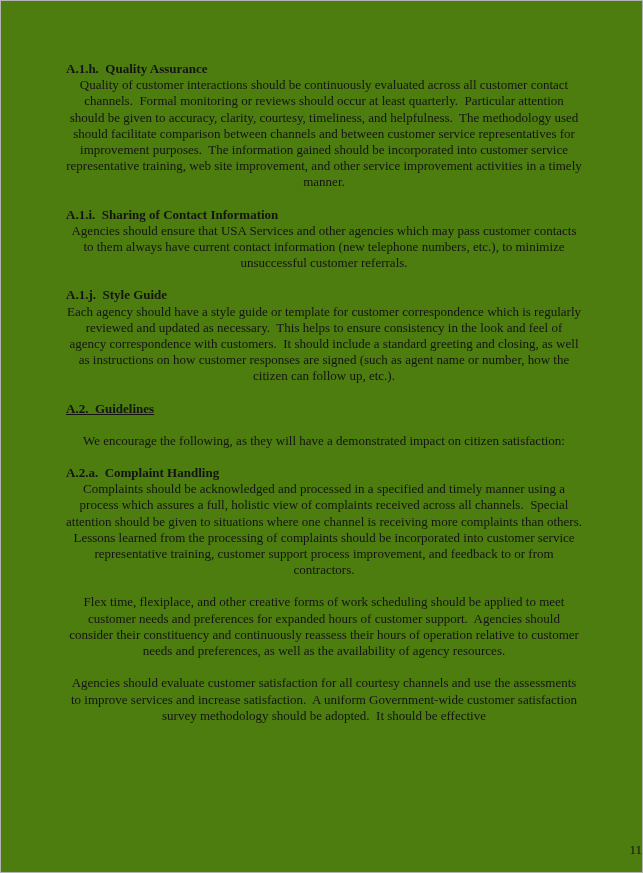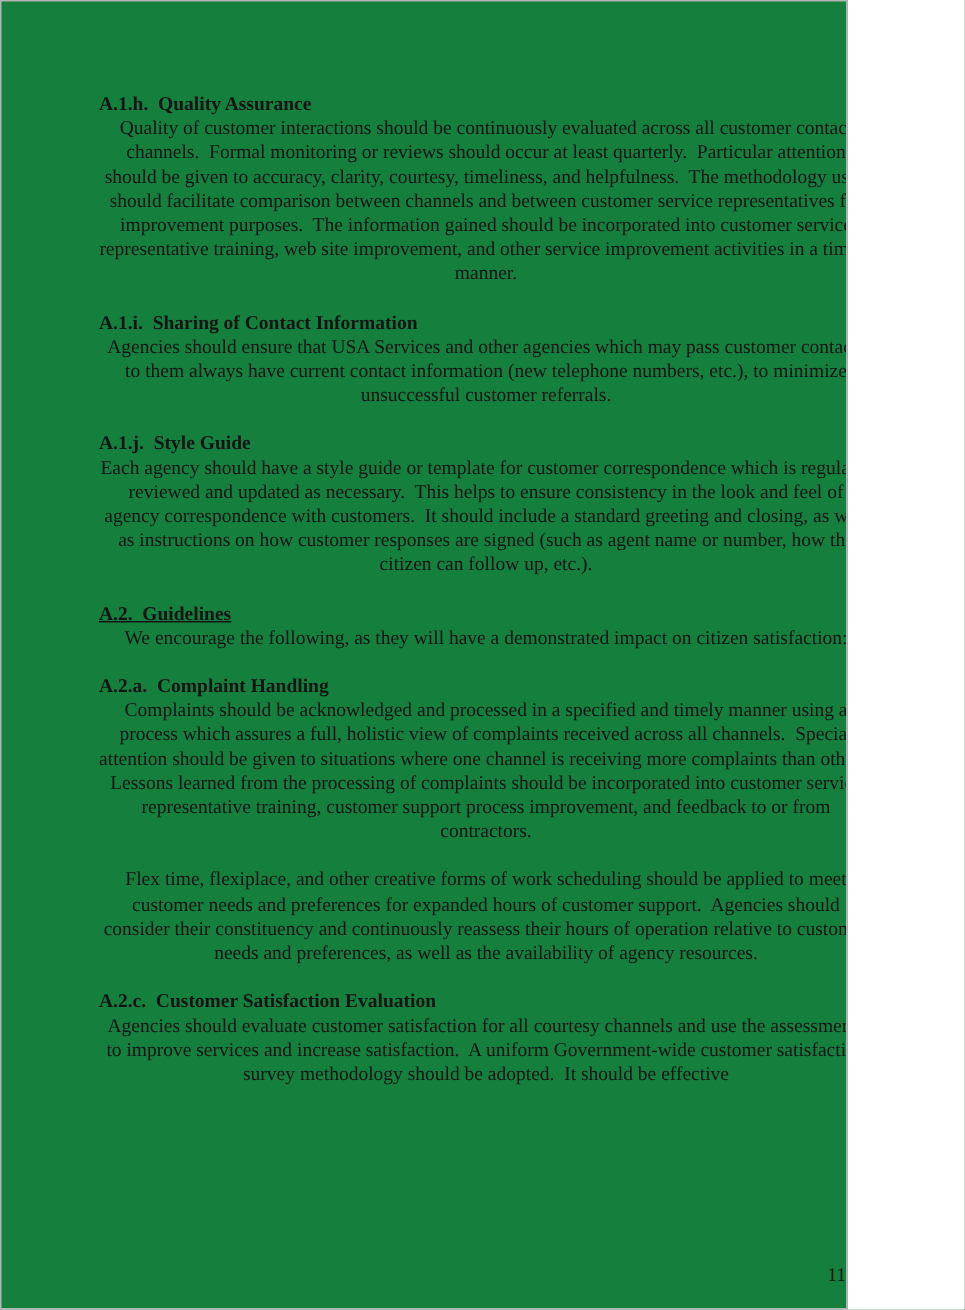--- a/index.html
+++ b/index.html
@@ -2,24 +2,24 @@
 <html><head>
 <meta charset="utf-8">
 <style>
   html, body {
     margin: 0;
     padding: 0;
     background: #ffffff;
   }
   .doc-page {
     position: relative;
-    width: 565px;
+    width: 643px;
     height: 873px;
     box-sizing: border-box;
-    background: #15803d;
+    background: #4d7c0f;
     border: 1px solid #b4b4b4;
     font-family: "Liberation Serif", "DejaVu Serif", serif;
     color: #141414;
     overflow: hidden;
   }
   .content {
     position: absolute;
     left: 65px;
     top: 60px;
     width: 516px;
@@ -40,20 +40,21 @@
     text-decoration: underline;
   }
   .body-text {
     font-size: 13px;
     line-height: 16.2px;
     margin: 0;
     white-space: pre-wrap;
     text-align: center;
   }
   .body-text.spaced {
+    margin-top: 16px;
   }
   .page-number {
     position: absolute;
     bottom: 14px;
     left: 0;
     width: 100%;
     text-align: right;
     font-size: 13px;
     line-height: 16px;
   }
@@ -87,20 +88,19 @@
     <div class="section">
       <div class="heading">A.2.a.  Complaint Handling</div>
       <p class="body-text">Complaints should be acknowledged and processed in a specified and timely manner using a process which assures a full, holistic view of complaints received across all channels.  Special attention should be given to situations where one channel is receiving more complaints than others.  Lessons learned from the processing of complaints should be incorporated into customer service representative training, customer support process improvement, and feedback to or from contractors.</p>
     </div>
 
     <div class="section">
       <p class="body-text">Flex time, flexiplace, and other creative forms of work scheduling should be applied to meet customer needs and preferences for expanded hours of customer support.  Agencies should consider their constituency and continuously reassess their hours of operation relative to customer needs and preferences, as well as the availability of agency resources.</p>
     </div>
 
     <div class="section">
-      <div class="heading">A.2.c.  Customer Satisfaction Evaluation</div>
       <p class="body-text">Agencies should evaluate customer satisfaction for all courtesy channels and use the assessments to improve services and increase satisfaction.  A uniform Government-wide customer satisfaction survey methodology should be adopted.  It should be effective</p>
     </div>
 
   </div>
 
   <div class="page-number">11</div>
 </div>
 
 </body></html>

